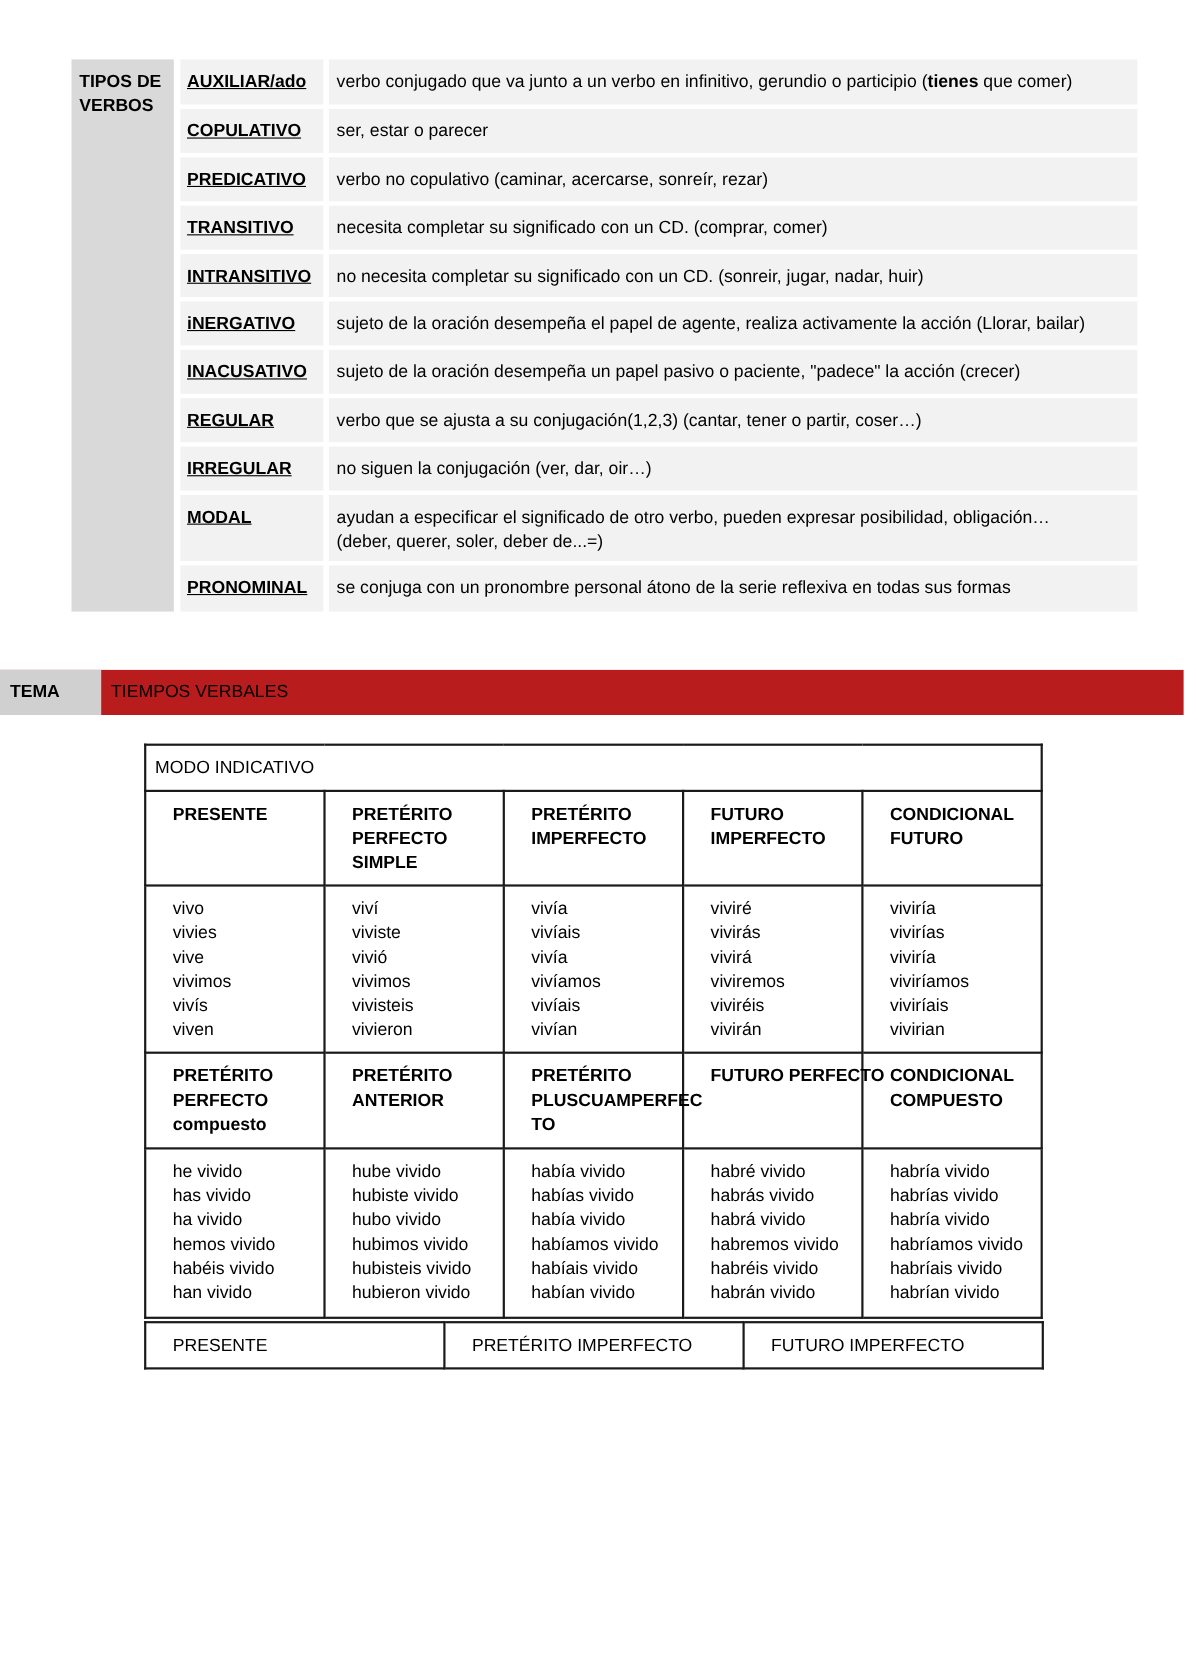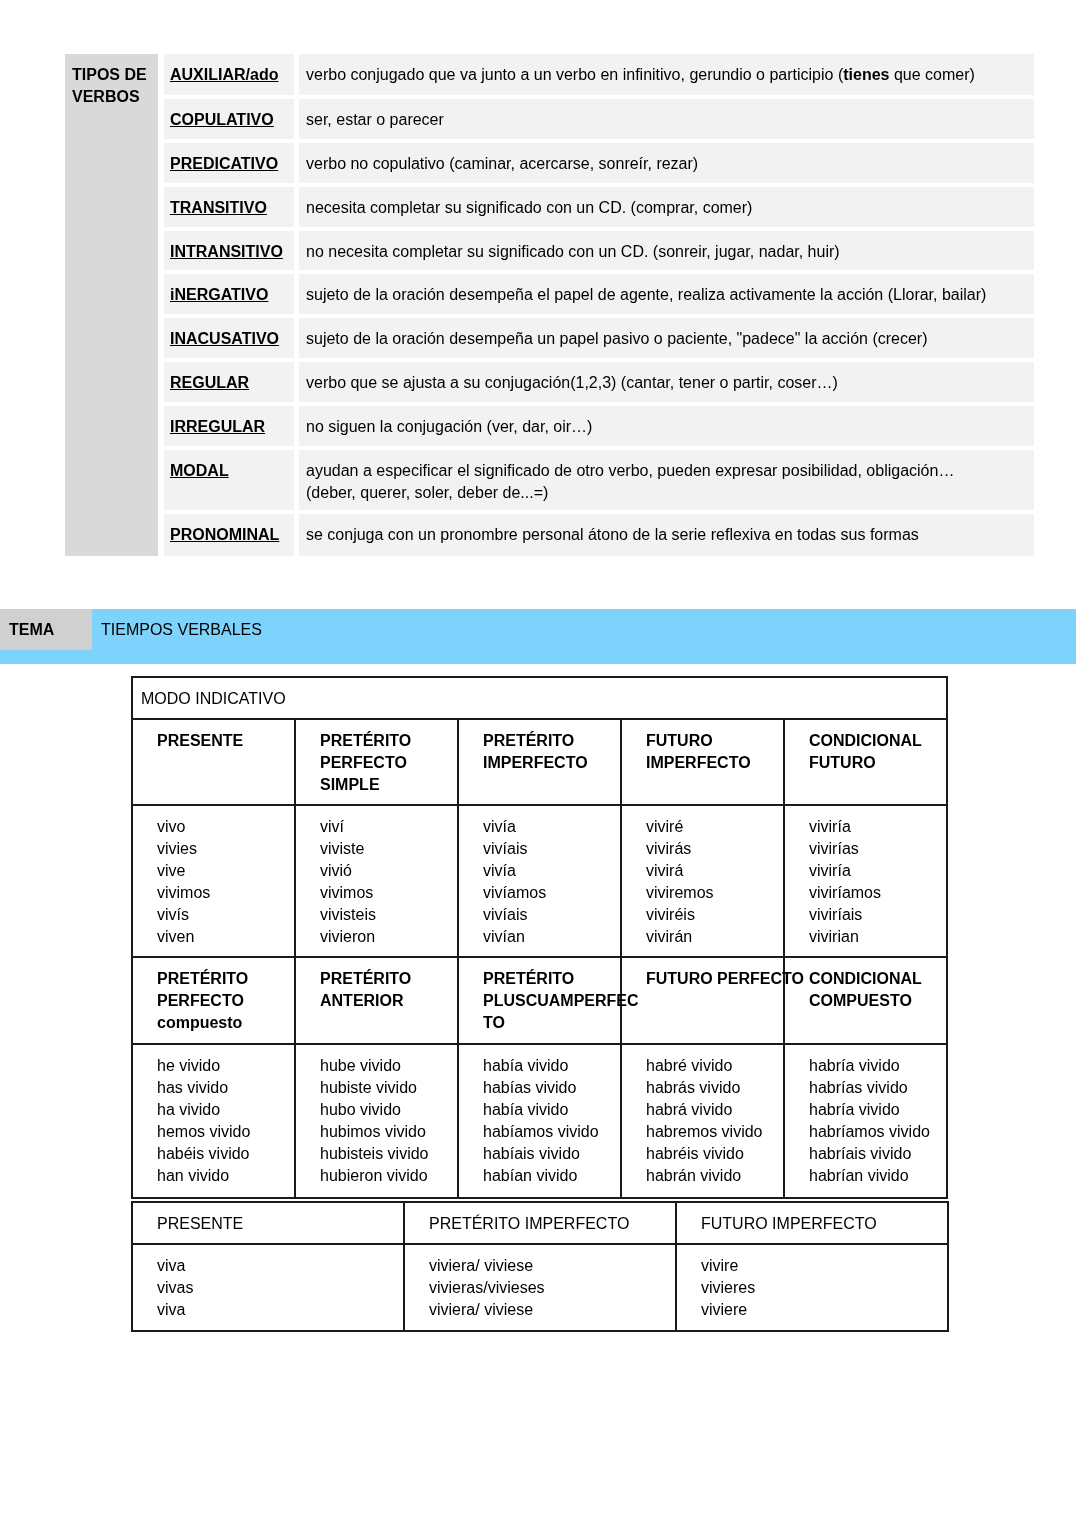--- a/index.html
+++ b/index.html
@@ -25,22 +25,22 @@
   }
   .type-def {
     position: absolute; left: 135px; top: 0; width: 735px; height: 100%;
     background: #f2f2f2; box-sizing: border-box; padding: 10px 0 0 7px;
     line-height: 22px; white-space: pre-line;
   }
   .type-def b { font-weight: bold; }
 
   
   .tema {
-    position: absolute; left: 0; top: 609px; width: 1076px; height: 55px;
-    background: #7dd3fc;
+    position: absolute; left: 0; top: 609px; width: 1076px; height: 41px;
+    background: #b91c1c;
   }
   .tema-label {
     position: absolute; left: 0; top: 0; width: 92px; height: 41px;
     background: #d0d0d0; box-sizing: border-box; padding: 12px 0 0 9px;
     font-weight: bold; font-size: 16px;
   }
   .tema-value {
     position: absolute; left: 101px; top: 12px; font-size: 16px;
   }
 
@@ -286,31 +286,14 @@
       <col class="c1">
       <col class="c2">
       <col class="c3">
     </colgroup>
   <tbody>
   <tr class="sh">
     <td class="plain-head">PRESENTE</td>
     <td class="plain-head">PRETÉRITO IMPERFECTO</td>
     <td class="plain-head">FUTURO IMPERFECTO</td>
   </tr>
-  <tr class="sf">
-    <td class="forms">
-      <div>viva</div>
-          <div>vivas</div>
-          <div>viva</div>
-    </td>
-    <td class="forms">
-      <div>viviera/ viviese</div>
-          <div>vivieras/vivieses</div>
-          <div>viviera/ viviese</div>
-    </td>
-    <td class="forms">
-      <div>vivire</div>
-          <div>vivieres</div>
-          <div>viviere</div>
-    </td>
-  </tr>
 </tbody>
   </table>
 
 </body></html>

